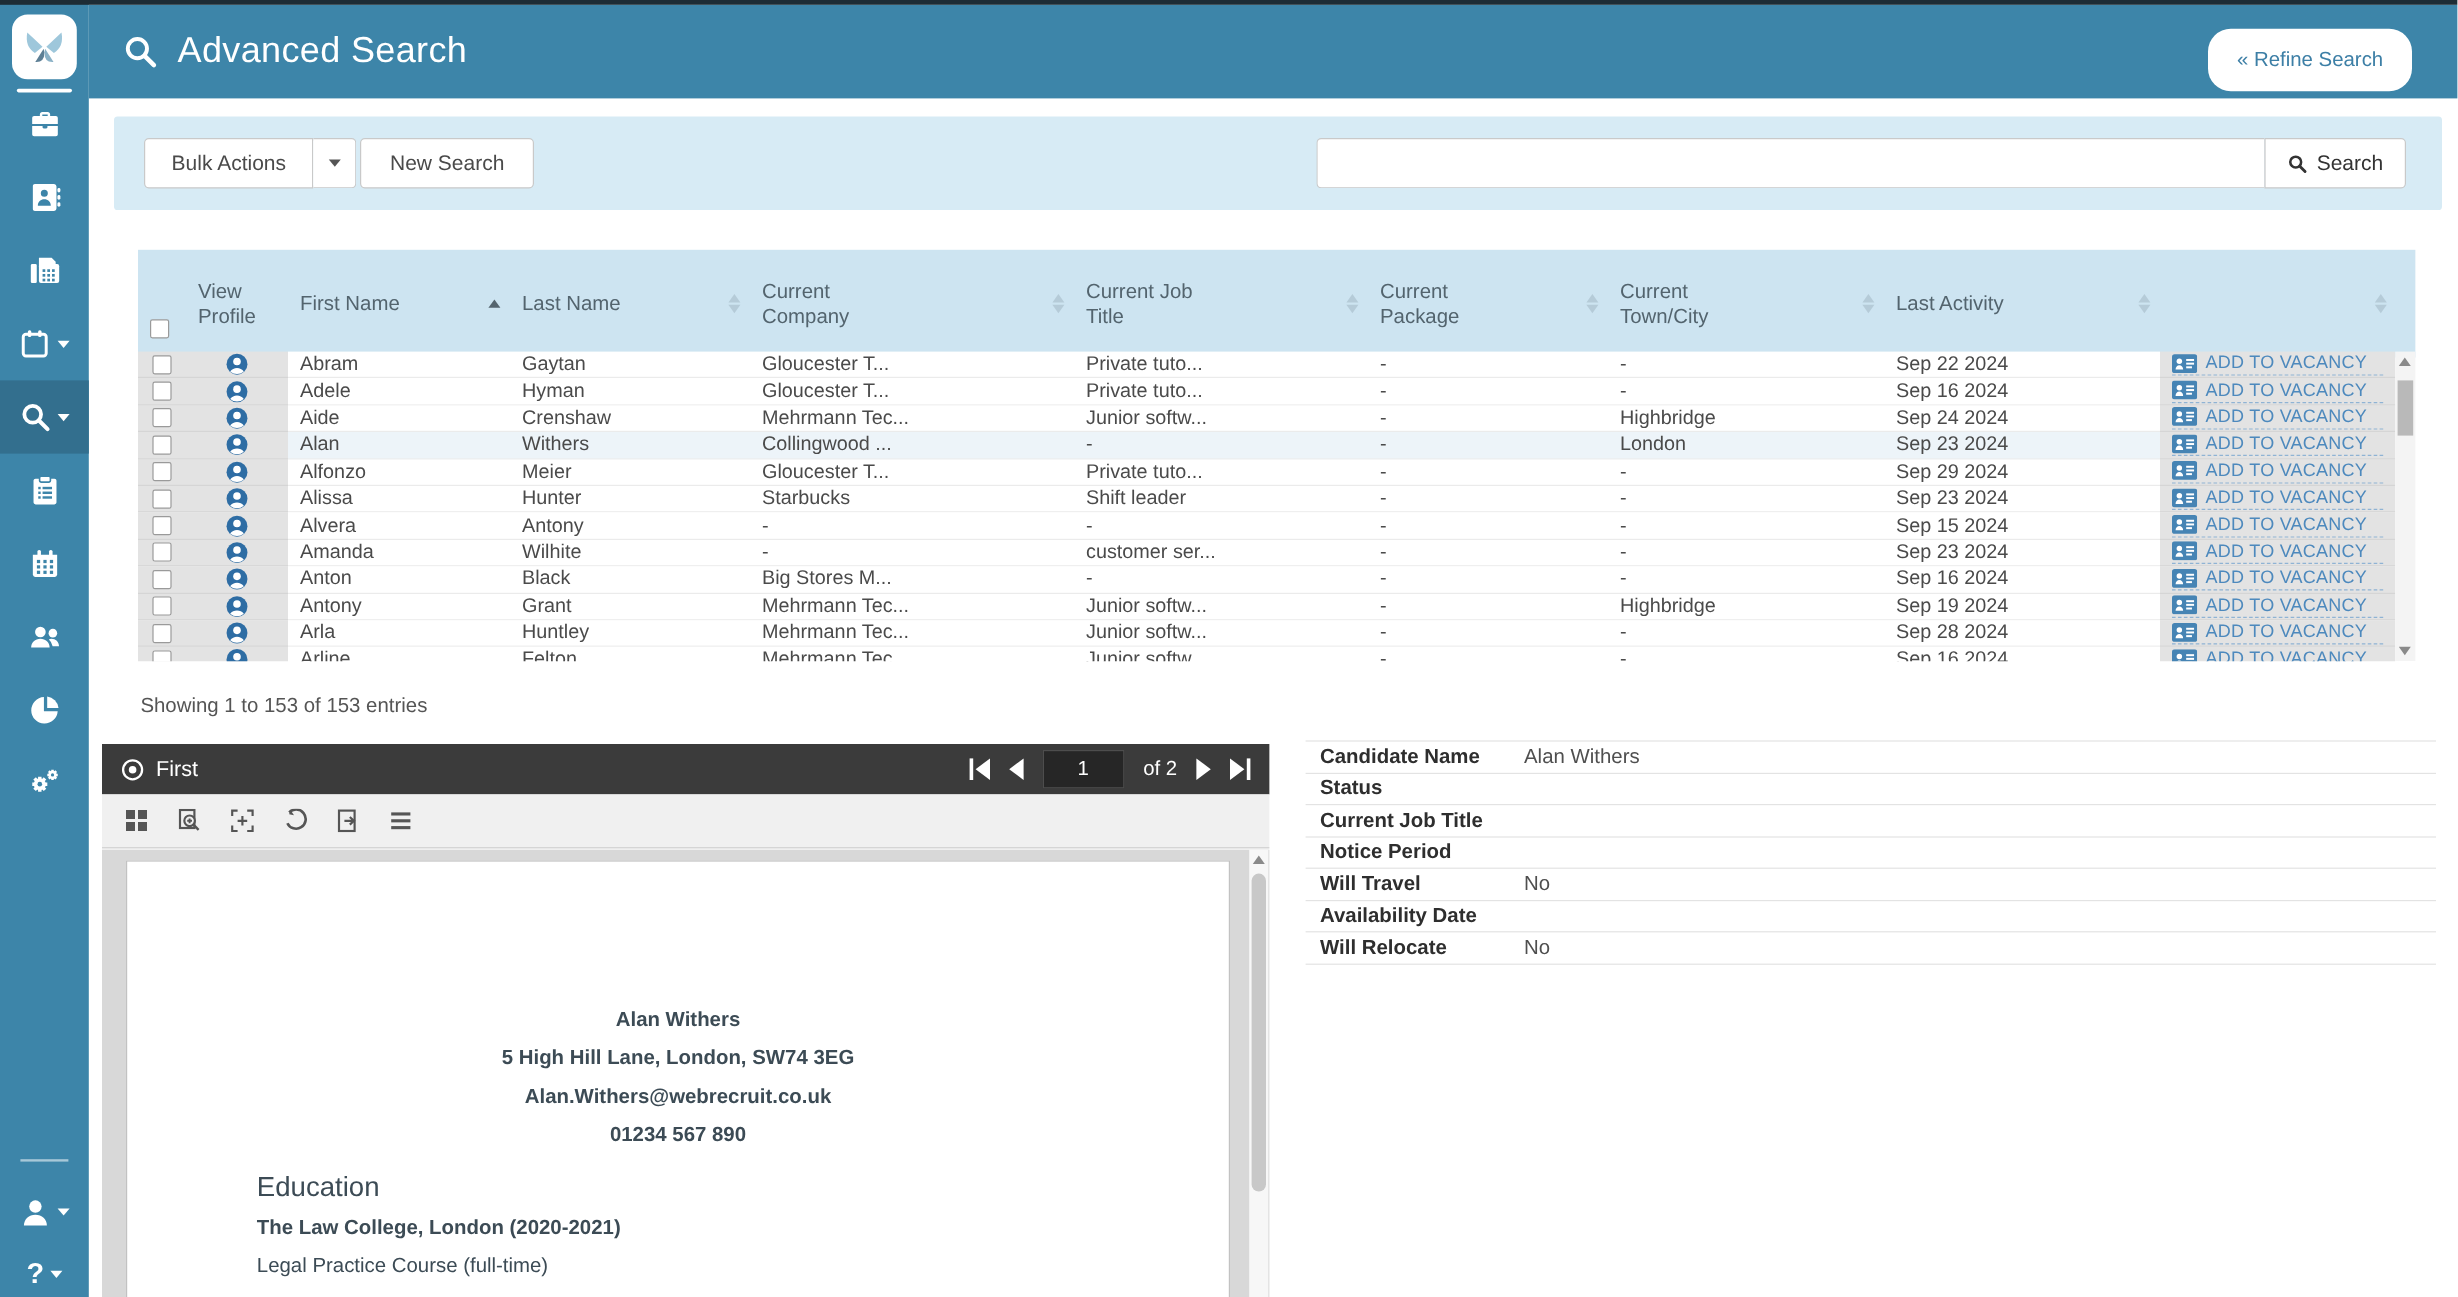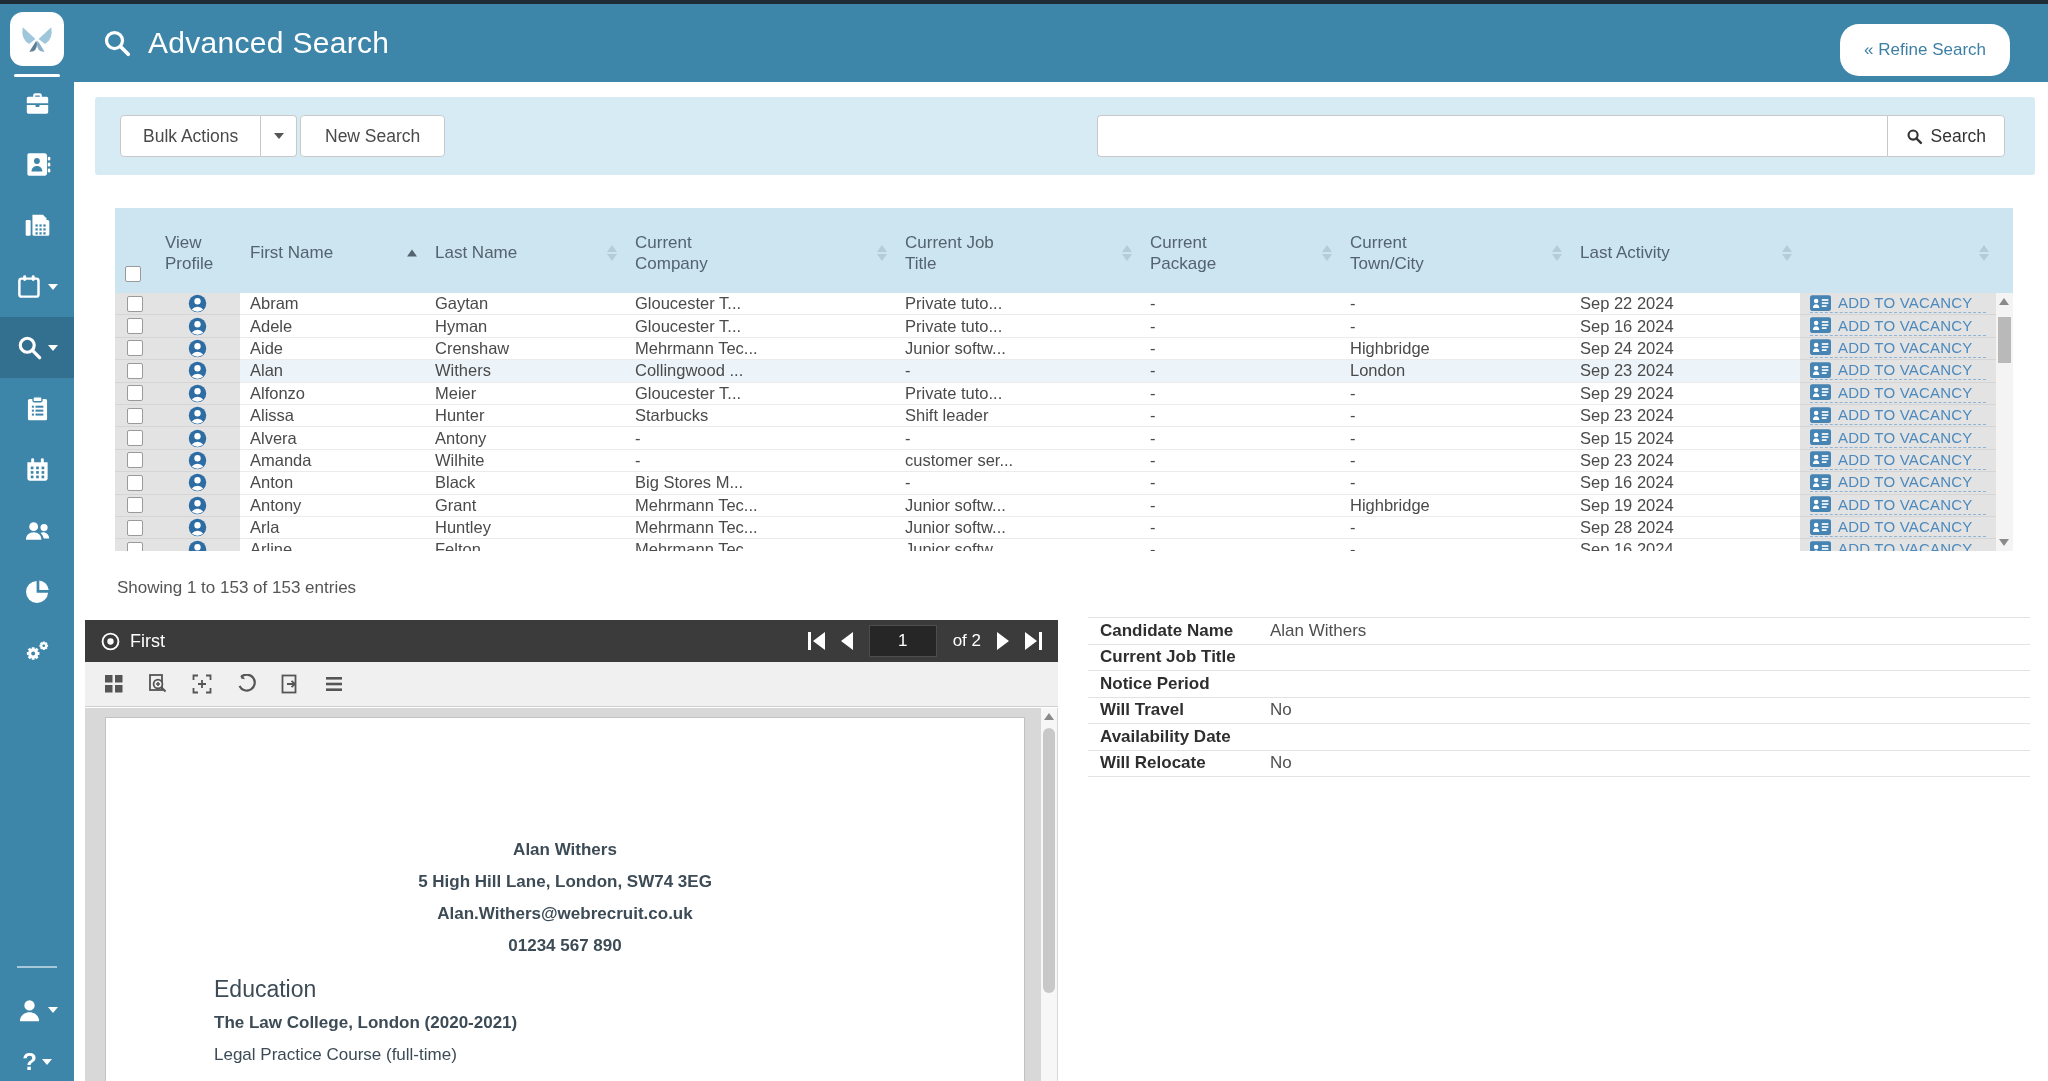--- a/index.html
+++ b/index.html
@@ -830,20 +830,24 @@
     </div>
   </div>
 </div>
 
 <div class="details">
     <div class="drow">
       <div class="dlabel">Candidate Name</div>
       <div class="dvalue">Alan Withers</div>
     </div>
     <div class="drow">
+      <div class="dlabel">Status</div>
+      <div class="dvalue"></div>
+    </div>
+    <div class="drow">
       <div class="dlabel">Current Job Title</div>
       <div class="dvalue"></div>
     </div>
     <div class="drow">
       <div class="dlabel">Notice Period</div>
       <div class="dvalue"></div>
     </div>
     <div class="drow">
       <div class="dlabel">Will Travel</div>
       <div class="dvalue">No</div>

